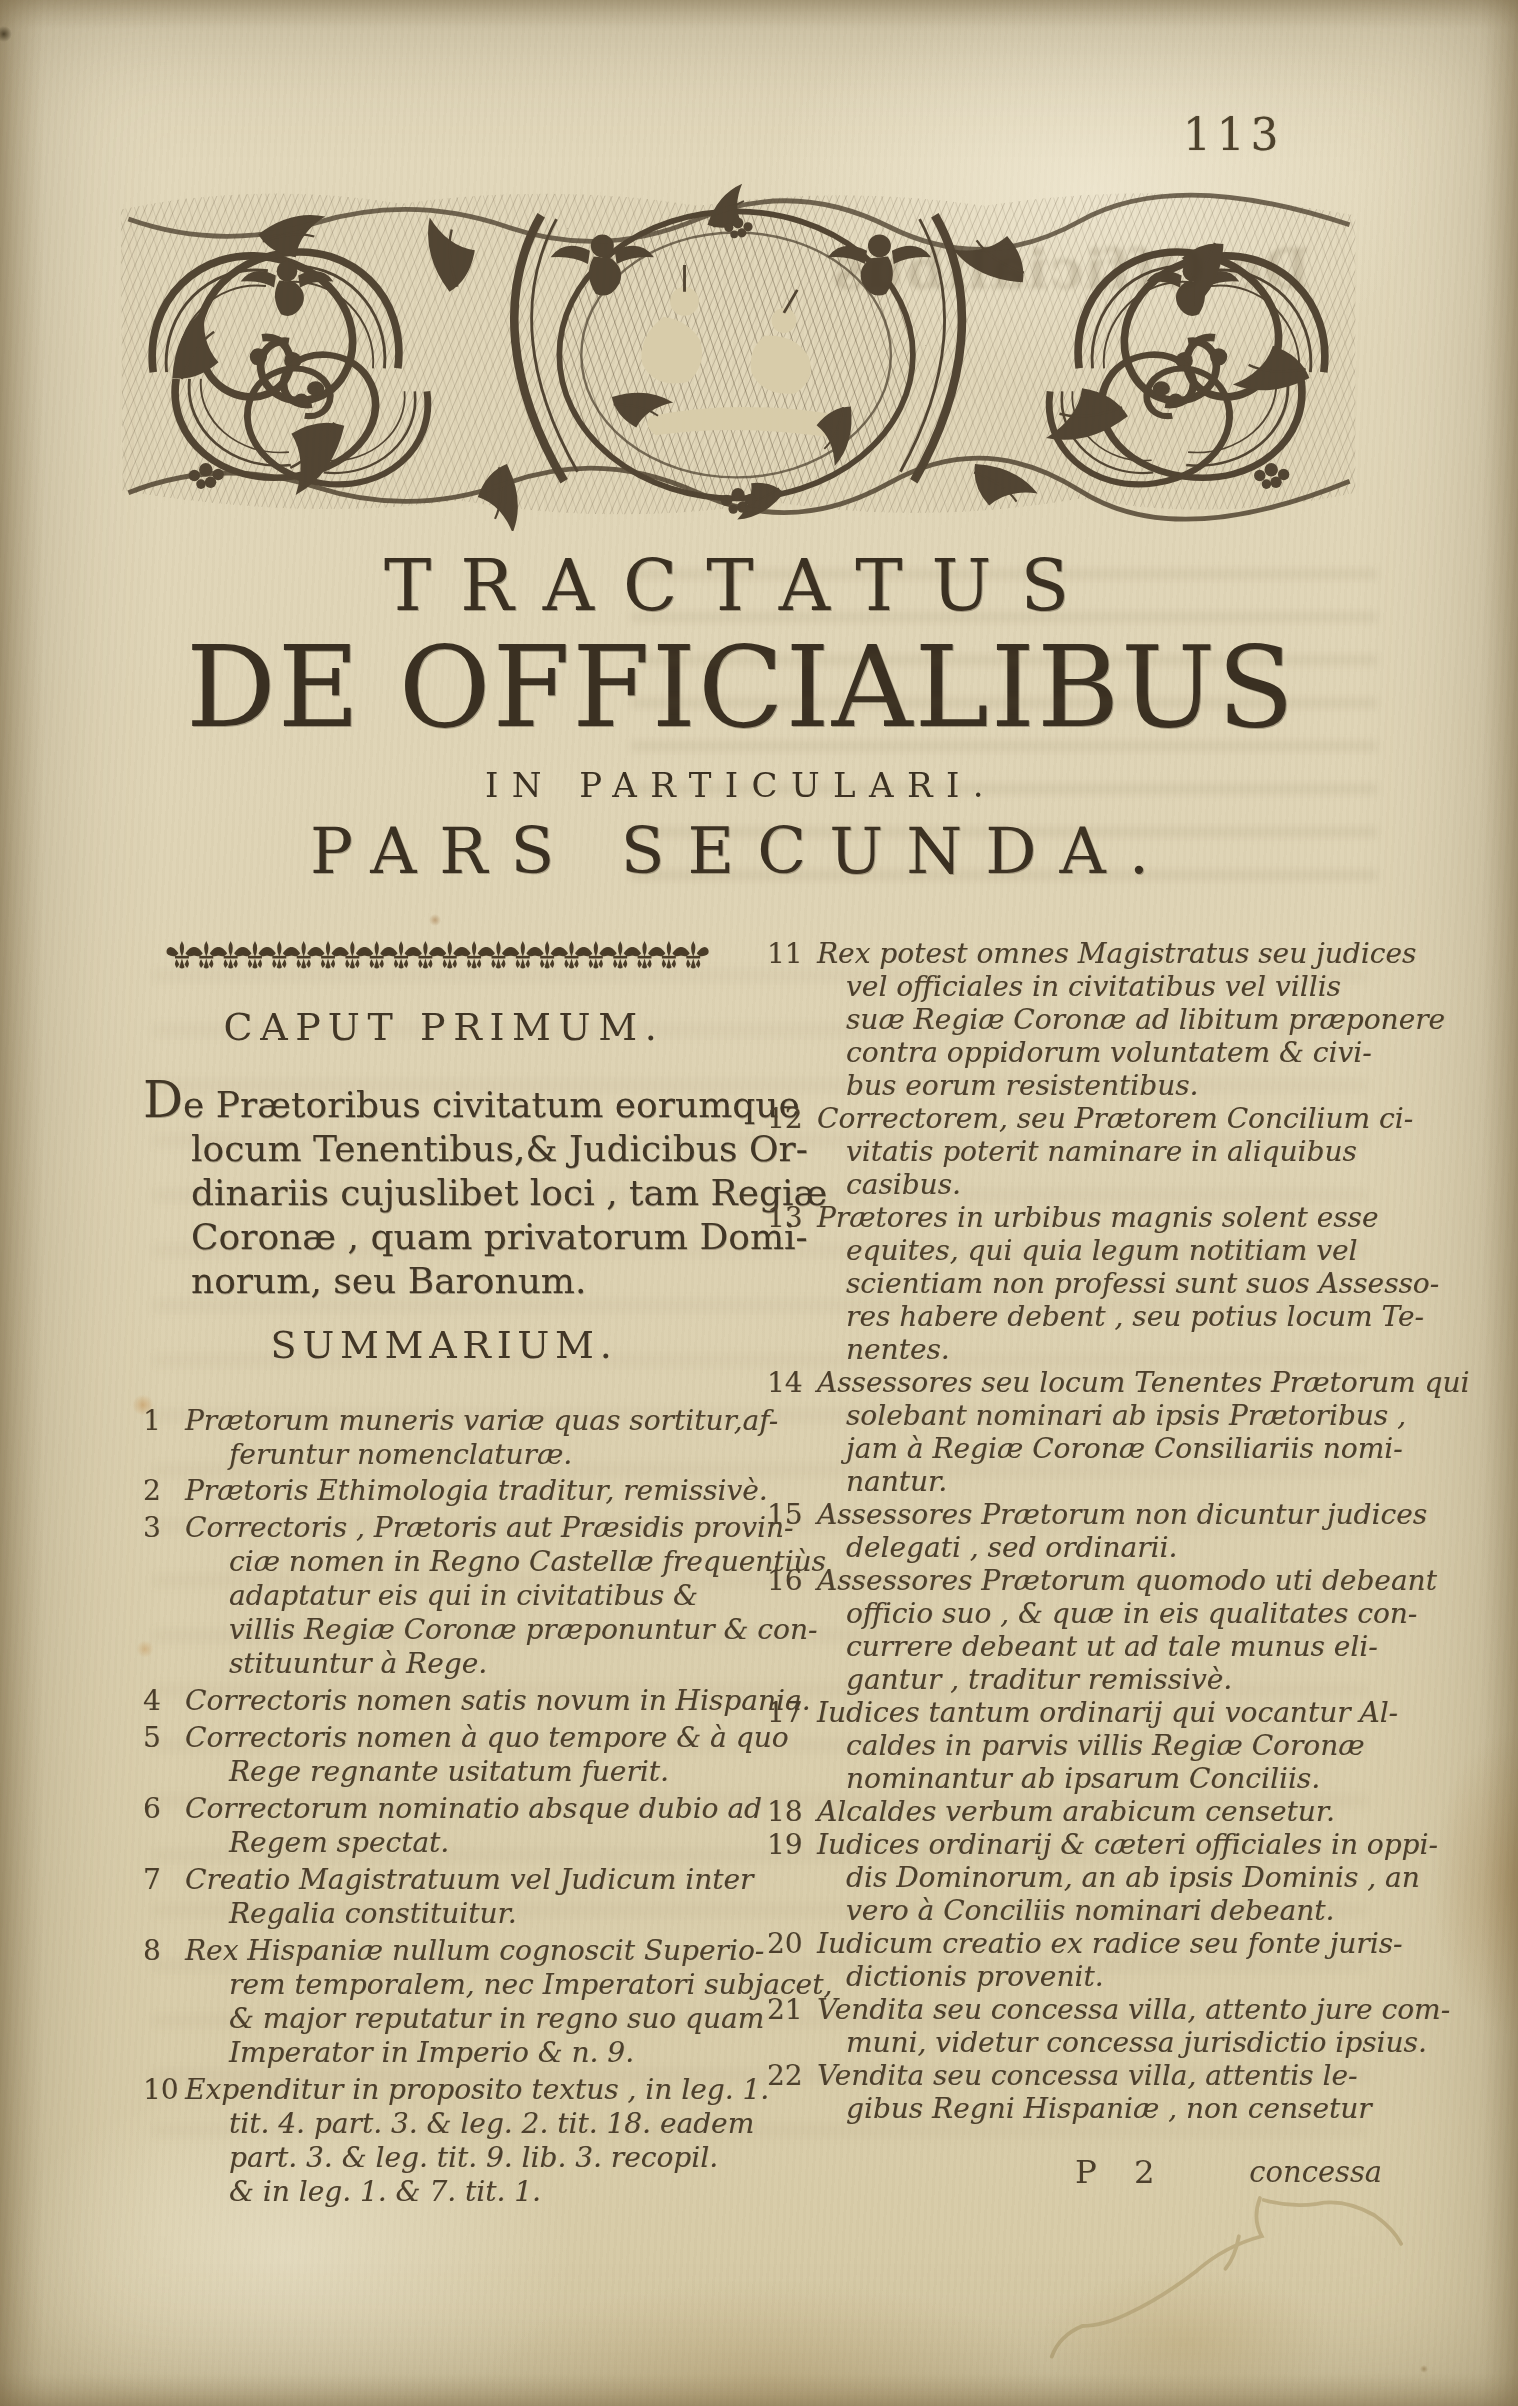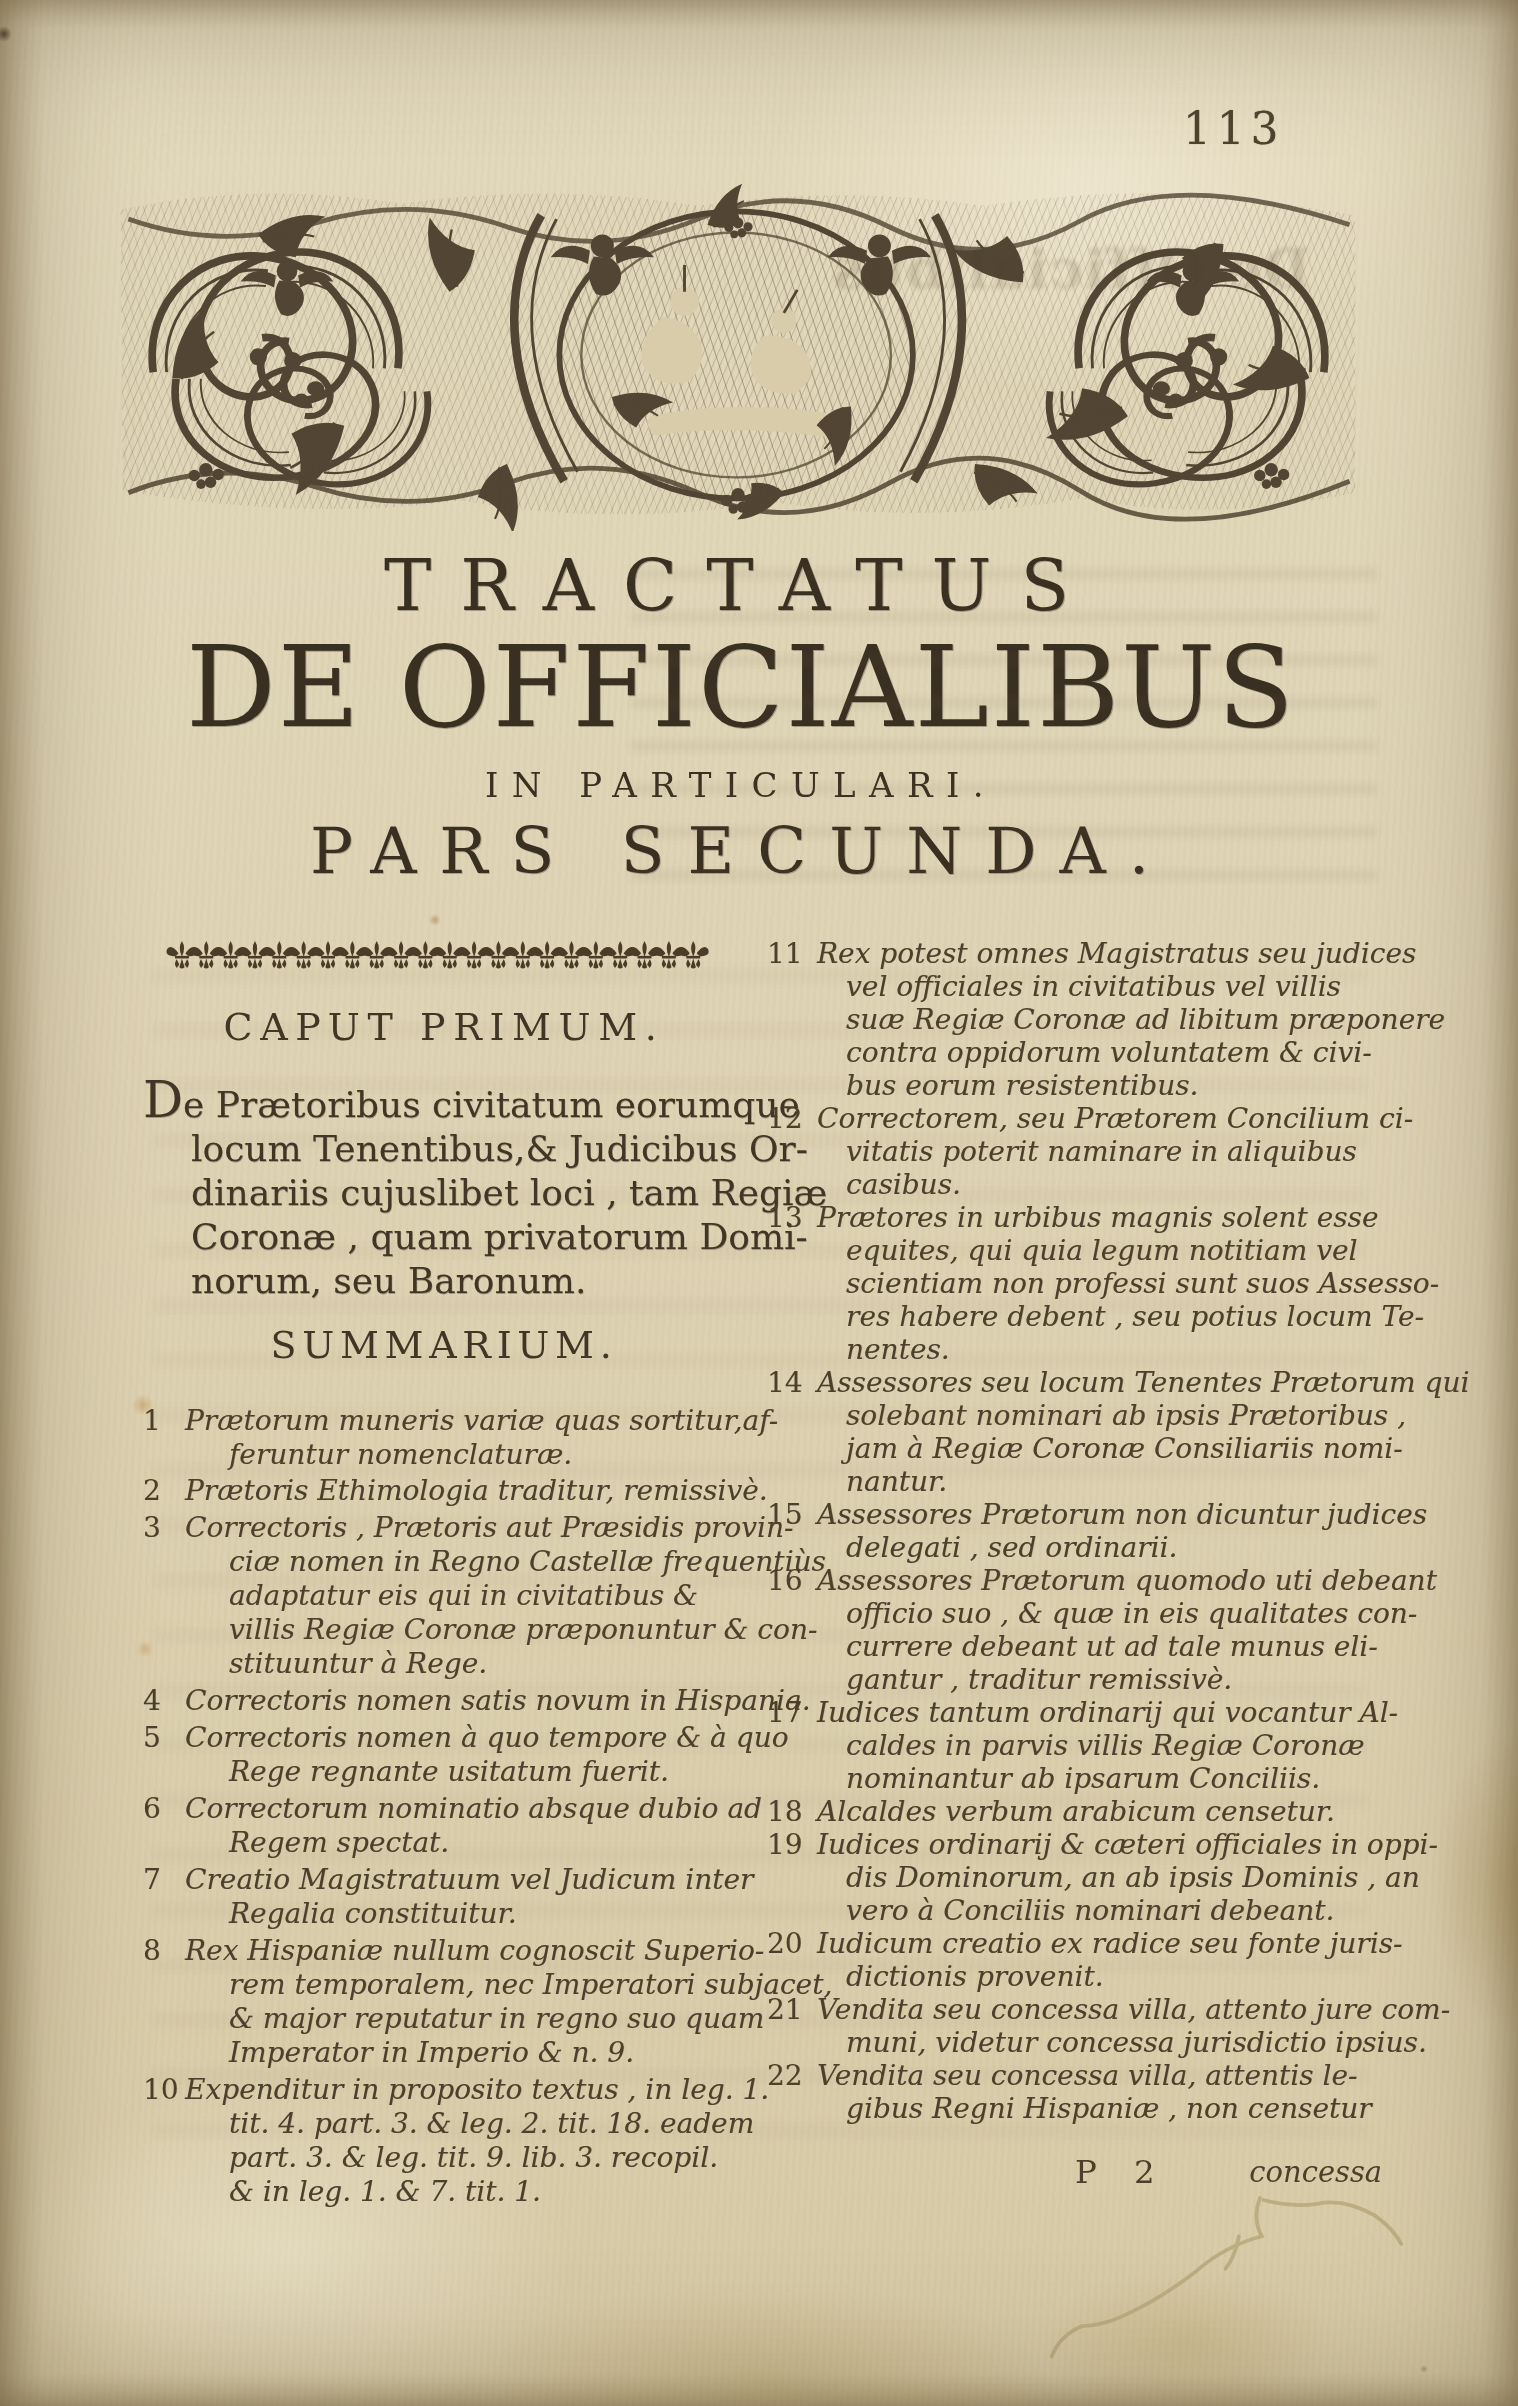--- a/index.html
+++ b/index.html
@@ -34,21 +34,21 @@
     background:repeating-linear-gradient(0deg, transparent 0 32.5px, rgba(115,98,66,.09) 32.5px 43px);
     filter:blur(3.8px);}
   .ghost-cols{left:153px;top:956px;width:1214px;height:1224px;
     background:repeating-linear-gradient(0deg, transparent 0 44px, rgba(115,98,66,.05) 44px 55px);
     filter:blur(4.8px);}
   .bleed-title{
     position:absolute;left:803px;top:237px;width:535px;text-align:center;
     font-size:54px;font-weight:bold;letter-spacing:1.9px;
     color:rgba(100,85,55,.20);transform:scaleX(-1);filter:blur(1.9px);}
   .page-number{
-    position:absolute;left:1183px;top:103px;
+    position:absolute;left:1183px;top:109px;
     font-size:44px;letter-spacing:5.7px;color:#4f432e;
     text-shadow:0 0 1px rgba(70,58,40,.5);}
   .woodcut{position:absolute;left:115px;top:177px;width:1247px;height:354px;opacity:.92;}
   .title-block{position:absolute;left:115px;top:550px;width:1252px;text-align:center;color:#3a3022;}
   .t1{font-size:71px;line-height:1;letter-spacing:29px;text-shadow:1px 1px 0 rgba(58,48,34,.35);}
   .t2{font-size:112px;line-height:1;letter-spacing:1.9px;margin-top:9.6px;text-shadow:1px 1px 0 rgba(58,48,34,.35);}
   .t3{font-size:34px;line-height:1;letter-spacing:13.4px;margin-top:25px;}
   .t4{font-size:64px;line-height:1;letter-spacing:23px;margin-top:17px;text-shadow:1px 1px 0 rgba(58,48,34,.3);}
   .col{position:absolute;}
   .col-left{left:143px;top:935px;width:602px;}

